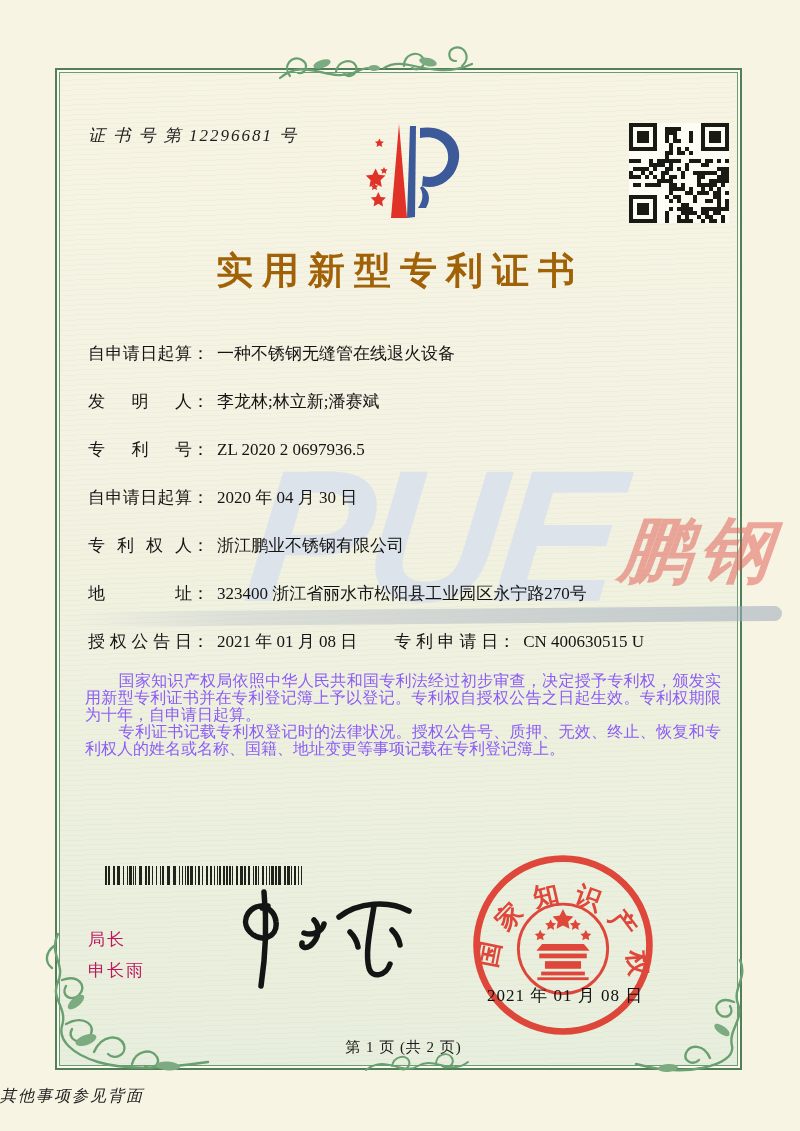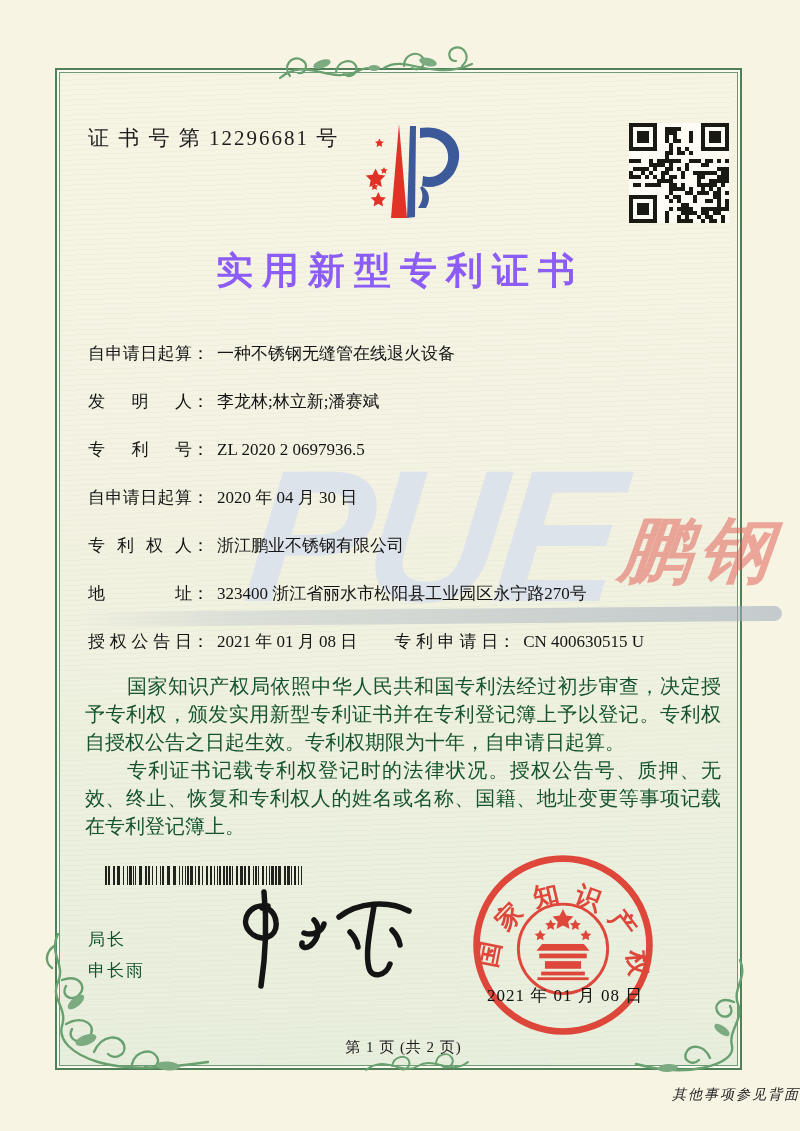--- a/index.html
+++ b/index.html
@@ -38,50 +38,50 @@
     letter-spacing:8px;color:rgba(223,88,78,0.5);transform:skewX(-6deg);
     user-select:none;white-space:nowrap;
   }
   .wm-swoosh{
     position:absolute;left:78px;top:609px;width:704px;height:15px;z-index:1;
     border-radius:9px;transform:rotate(-0.5deg);
     background:linear-gradient(90deg, rgba(173,183,196,0) 0%, rgba(173,183,196,0.30) 22%, rgba(173,183,196,0.50) 60%, rgba(160,172,188,0.58) 100%);
   }
 
   
-  .cert-no{position:absolute;left:88px;top:124px;z-index:2;font-size:21px;letter-spacing:2px;color:#1c1c1c;}
+  .cert-no{position:absolute;left:88px;top:124px;z-index:2;font-size:17px;letter-spacing:2px;color:#1c1c1c;font-style:italic;}
   .logo{position:absolute;left:336px;top:110px;z-index:2;}
   .qr{position:absolute;left:629px;top:123px;z-index:2;background:#fdfdf6;}
   .title{
     position:absolute;left:0;right:0;top:246px;z-index:2;text-align:center;
-    font-size:37px;font-weight:700;letter-spacing:9px;color:#8b5cf6;
+    font-size:37px;font-weight:700;letter-spacing:9px;color:#a16207;
   }
 
   
   .fields{position:absolute;left:88px;top:340px;width:628px;z-index:2;font-size:17px;color:#141414;}
   .frow{margin:0 0 21px 0;line-height:27px;white-space:nowrap;}
   .flabel{display:inline-block;width:104px;text-align:justify;text-align-last:justify;}
   .fcolon{display:inline-block;margin-right:8px;}
   .fgroup-first{display:inline-block;width:302px;}
 
   
   .body-text{
     position:absolute;left:85px;top:672px;width:636px;z-index:2;
-    font-size:20px;line-height:28px;color:#14532d;text-align:justify;
+    font-size:16px;line-height:17px;color:#8b5cf6;text-align:justify;
   }
   .body-text p{margin:0;text-indent:2.1em;}
 
   
   .barcode{position:absolute;left:105px;top:866px;z-index:2;}
-  .director{position:absolute;left:88px;top:924px;z-index:2;font-size:17px;line-height:31px;color:#14532d;letter-spacing:2px;}
+  .director{position:absolute;left:88px;top:924px;z-index:2;font-size:17px;line-height:31px;color:#be185d;letter-spacing:2px;}
   .signature{position:absolute;left:212px;top:886px;z-index:2;}
   .seal{position:absolute;left:468px;top:850px;z-index:2;opacity:0.92;}
   .seal-date{position:absolute;left:487px;top:984px;z-index:3;font-size:17px;color:#101010;letter-spacing:1px;}
   .page-info{position:absolute;left:7px;right:0;top:1038px;z-index:2;text-align:center;font-size:15px;color:#1a1a1a;letter-spacing:1px;}
-  .back-note{position:absolute;left:0;right:0;top:1086px;z-index:2;text-align:right;font-size:14px;font-style:italic;color:#222;letter-spacing:2px;}
+  .back-note{position:absolute;left:0;right:0;top:1086px;z-index:2;text-align:left;font-size:16px;font-style:italic;color:#222;letter-spacing:2px;}
 
   
   .orn{position:absolute;z-index:2;}
   .orn-top{left:276px;top:38px;}
   .orn-bl{left:36px;top:932px;}
   .orn-br{left:634px;top:958px;transform:scaleX(-1);}
   .orn-bottom{left:362px;top:1042px;}
 </style>
 </head>
 <body>

